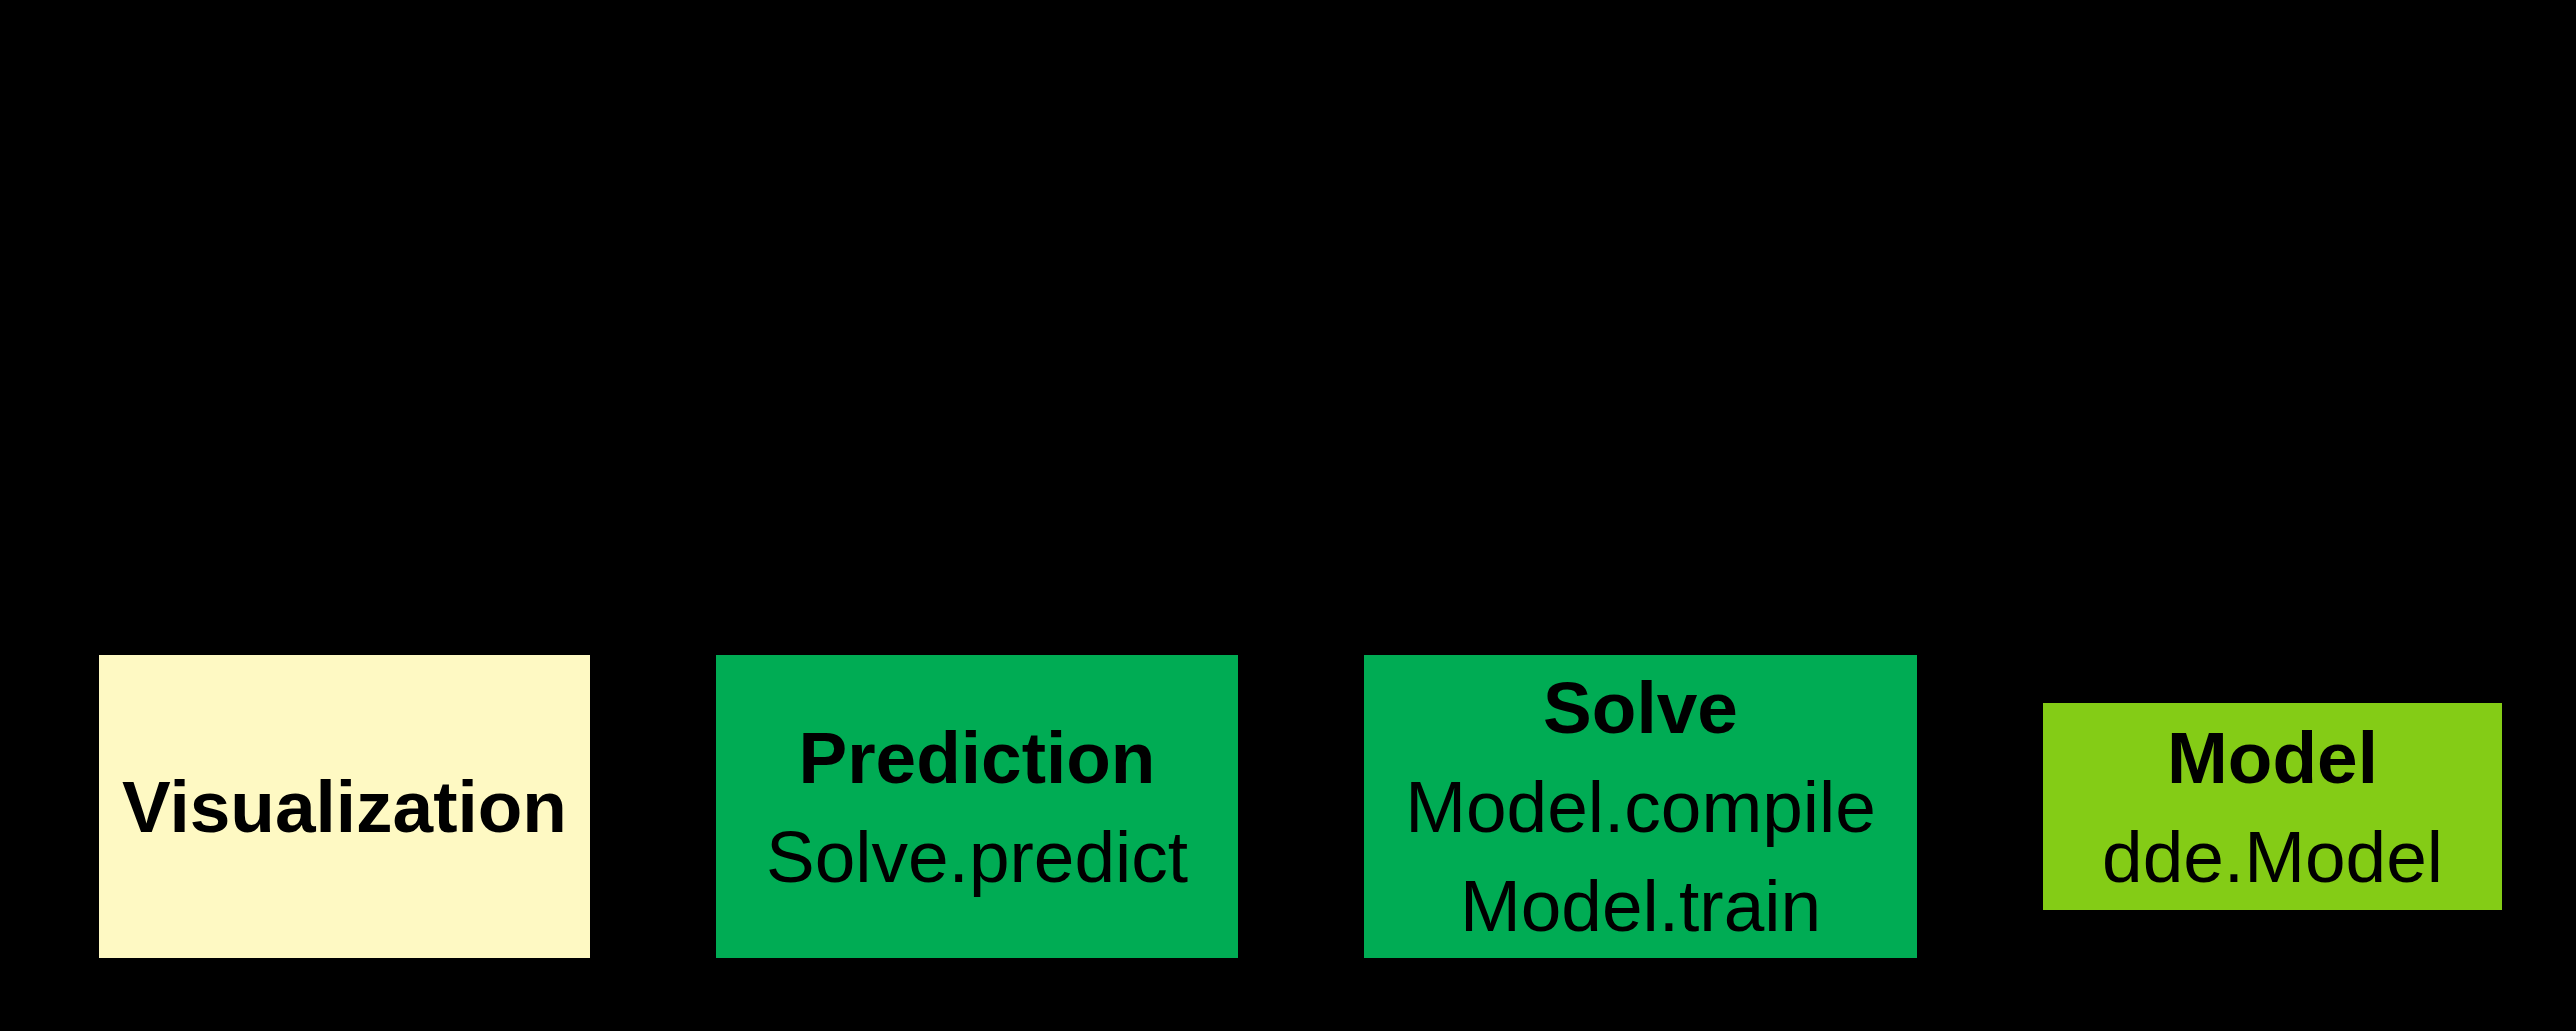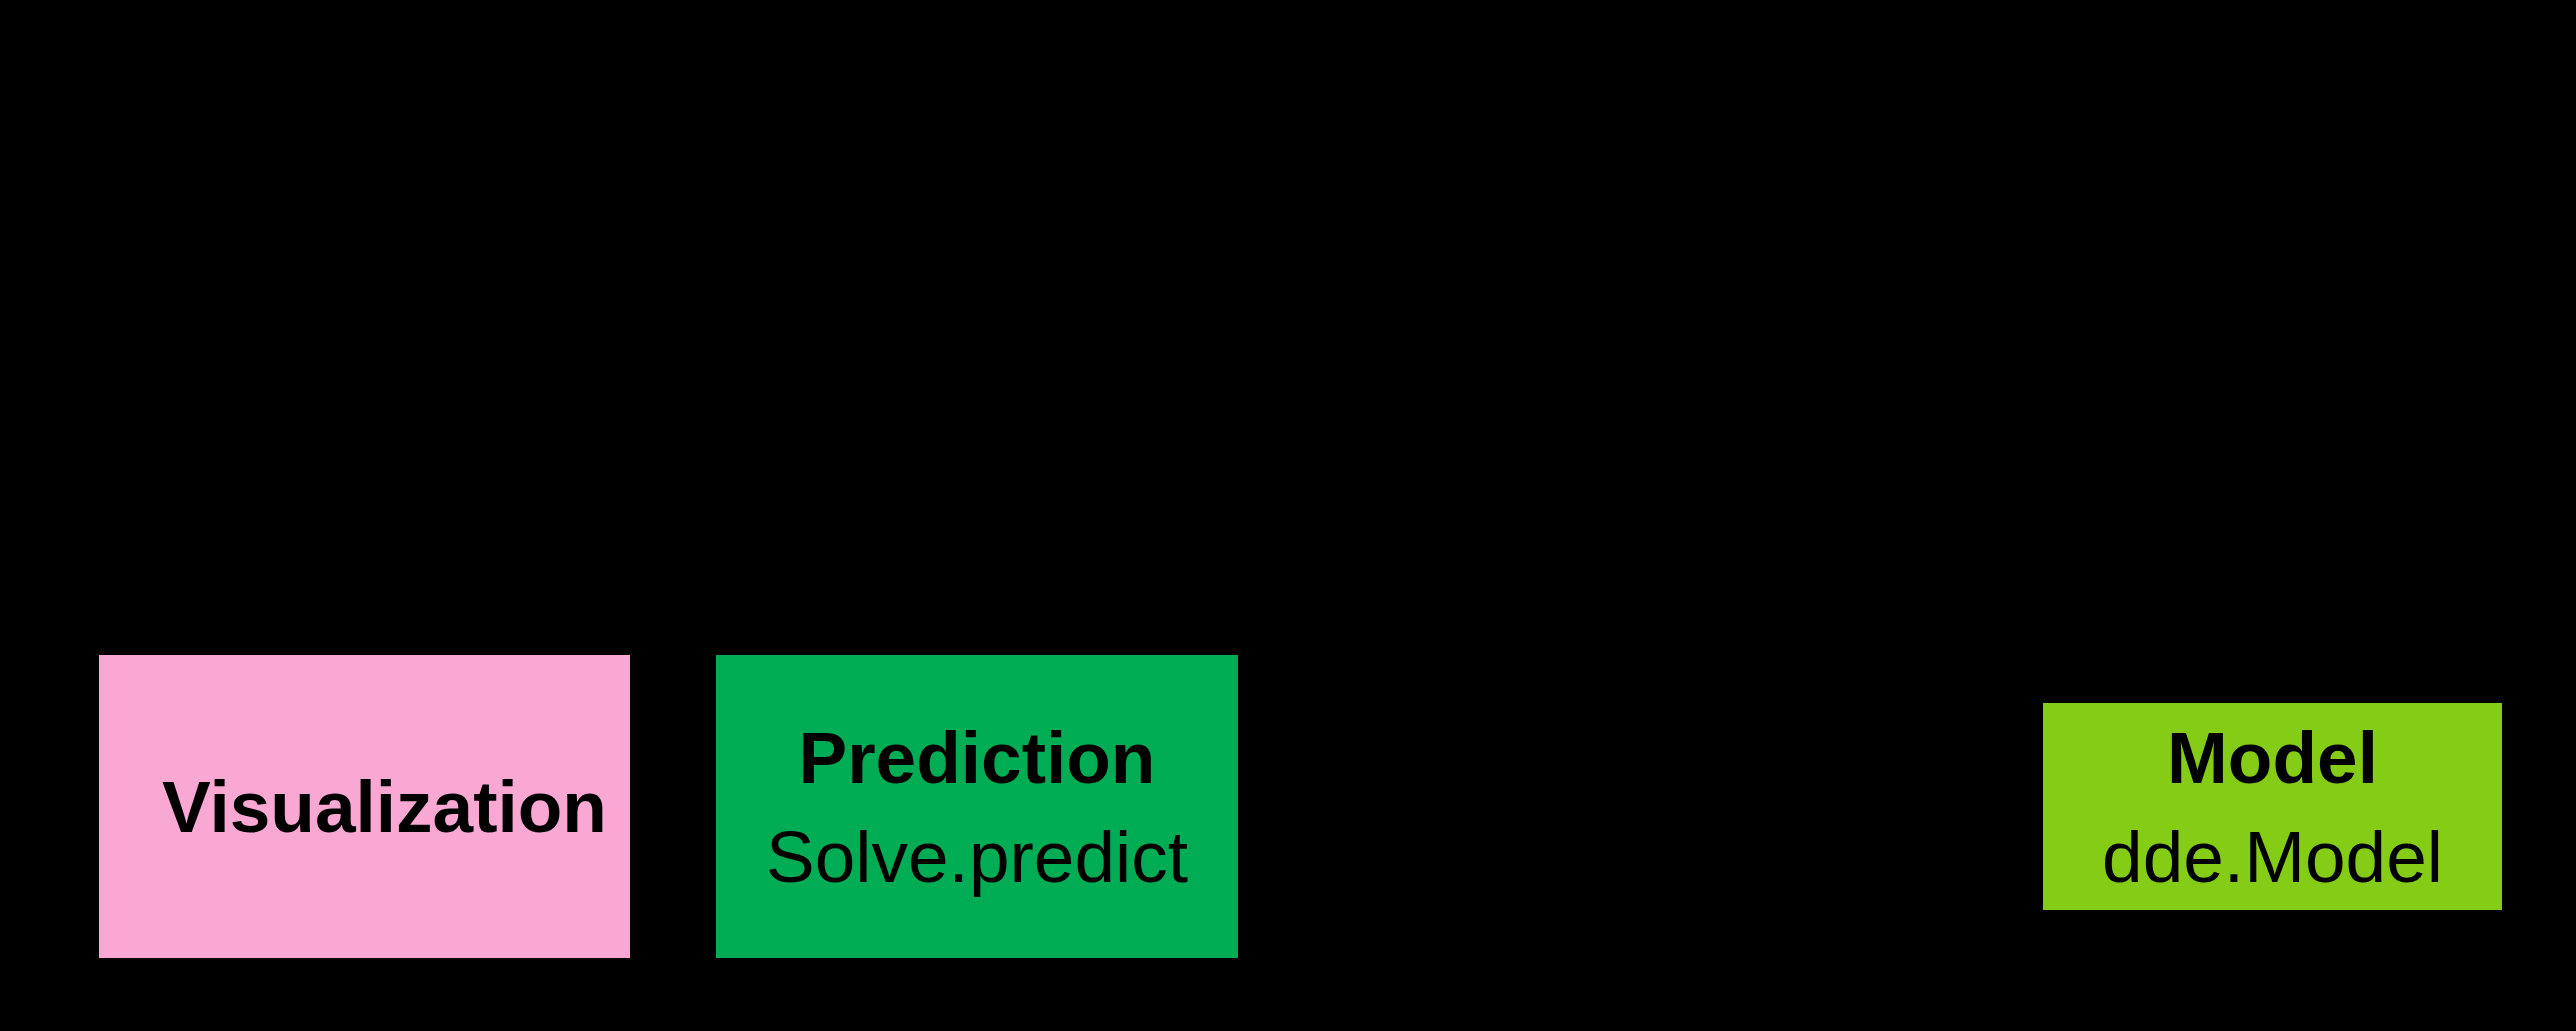--- a/index.html
+++ b/index.html
@@ -39,29 +39,34 @@
   .box-visualization { left: 99px;  top: 655px; width: 491px; height: 303px; }
   .box-prediction    { left: 716px;  top: 655px; width: 522px; height: 303px; }
   .box-solve         { left: 1364px; top: 655px; width: 553px; height: 303px; }
   .box-model         { left: 2043px; top: 703px; width: 459px; height: 207px; }
 </style>
 </head>
 <body style="background-color: rgb(0, 0, 0);">
 
 <div class="diagram">
 
-  <div class="box box-visualization" style="background-color: #f9a8d4; padding-left: 40px;">
+  <div class="box box-visualization" style="background-color: #fef9c3;">
     <span class="title">Visualization</span>
   </div>
 
   <div class="box box-prediction" style="background-color: rgb(0, 172, 84);">
     <span class="title">Prediction</span>
     <span class="line">Solve.predict</span>
   </div>
 
+  <div class="box box-solve" style="background-color: rgb(0, 172, 84);">
+    <span class="title">Solve</span>
+    <span class="line">Model.compile</span>
+    <span class="line">Model.train</span>
+  </div>
 
   <div class="box box-model" style="background-color: #84cc16;">
     <span class="title">Model</span>
     <span class="line">dde.Model</span>
   </div>
 
 </div>
 
 
 </body></html>

